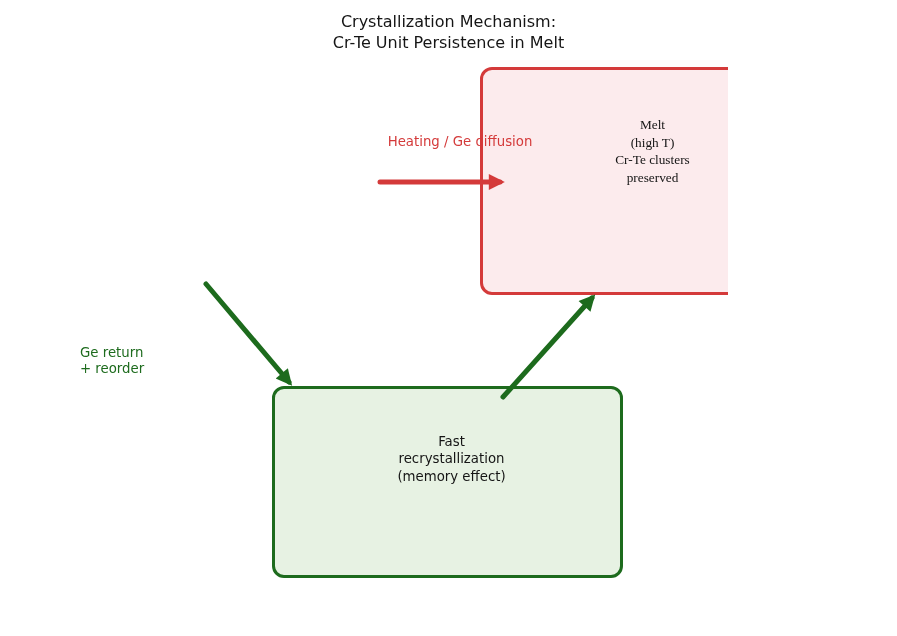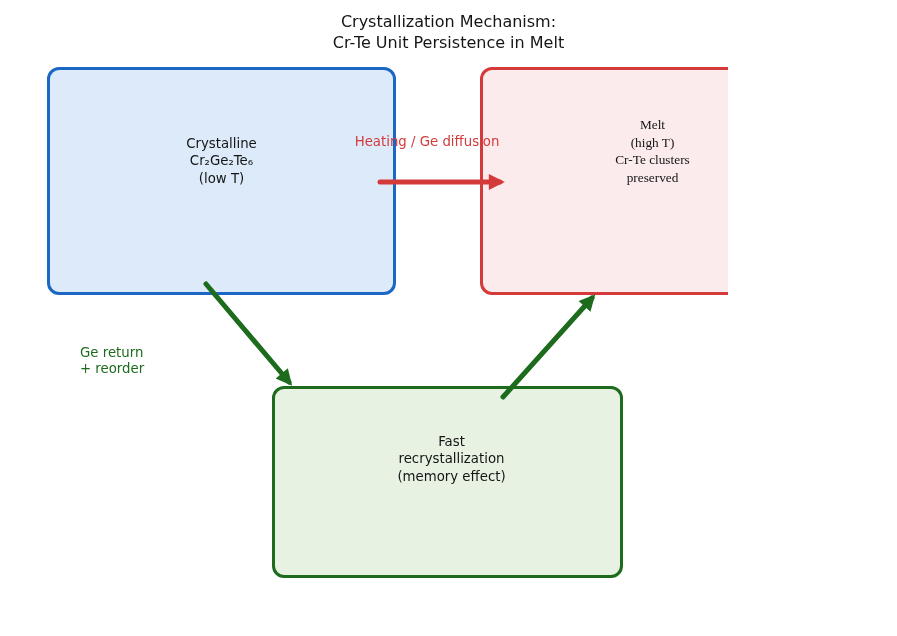--- a/index.html
+++ b/index.html
@@ -72,45 +72,40 @@
   .arrow-red{stroke:var(--red-accent);}
   .arrow-green{stroke:var(--green-accent);}
   .arrowhead-red{fill:var(--red-accent);}
   .arrowhead-green{fill:var(--green-accent);}
   .float-label{
     position:absolute;
     font-size:13.3px;
     white-space:pre-line;
   }
   .label-heating{
-    left:427px;top:134px;
+    left:460px;top:134px;
     transform:translateX(-50%);
     color:var(--red-accent);
     text-align:center;
   }
   .label-ge-return{
     left:80px;top:345px;
     line-height:16px;
     color:var(--green-accent);
     text-align:left;
   }
 </style>
 </head>
 <body>
 
 <div class="canvas">
 
   <div class="title">Crystallization Mechanism:
 Cr-Te Unit Persistence in Melt</div>
 
-  <div class="box box-crystalline">
-    <div class="box-text">Crystalline
-Cr₂Ge₂Te₆
-(low T)</div>
-  </div>
 
   <div class="box box-melt">
     <div class="box-text">Melt
 (high T)
 Cr-Te clusters
 preserved</div>
   </div>
 
   <div class="box box-recryst">
     <div class="box-text">Fast

